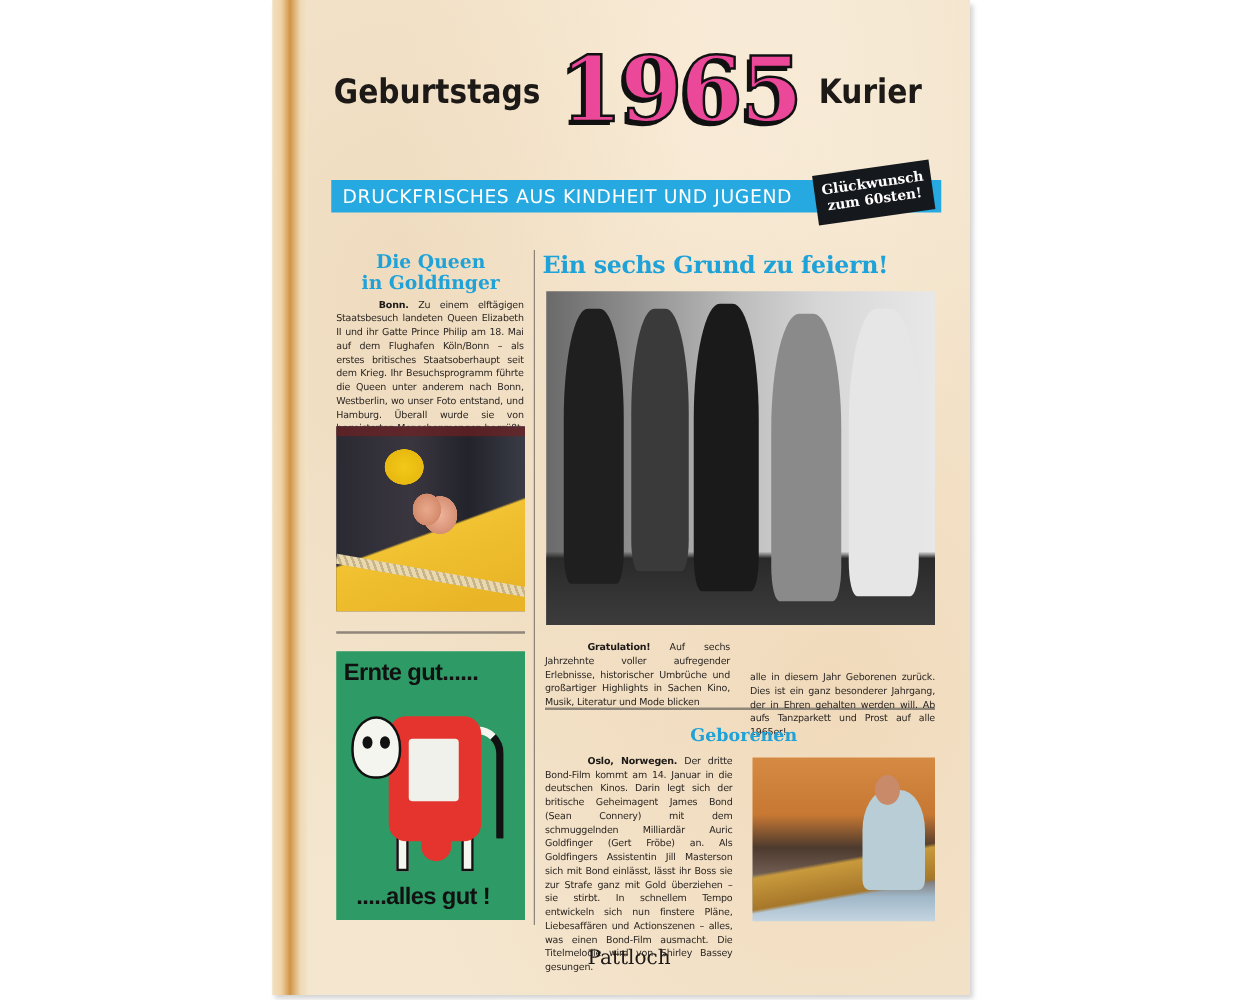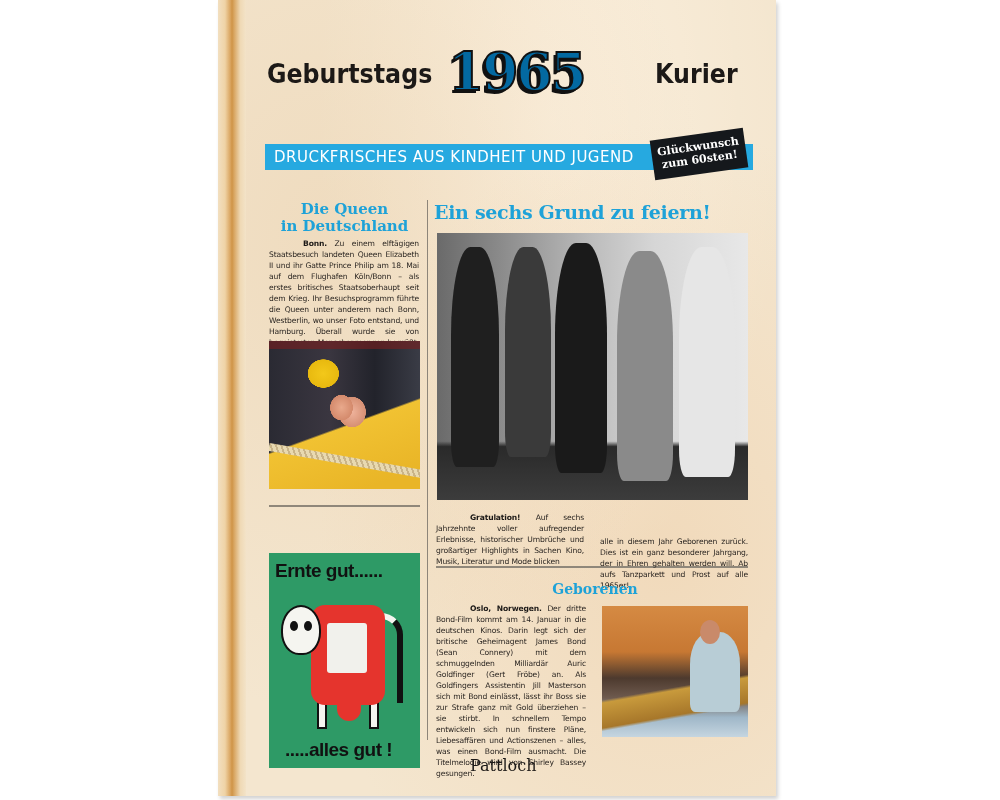--- a/index.html
+++ b/index.html
@@ -22,21 +22,21 @@
 
   .mast-left, .mast-right {
     position: absolute; top: 58px; font-family: "DejaVu Sans", sans-serif;
     font-weight: bold; font-size: 27px; color: #1c1917; letter-spacing: 0px;
     transform: scaleX(0.88); transform-origin: left center;
   }
   .mast-left { left: 267px; }
   .mast-right { left: 655px; }
   .mast-year {
     position: absolute; left: 448px; top: 28px; font-family: "DejaVu Serif", serif;
-    font-weight: bold; font-size: 52px; line-height: 88px; color: #0369a1;
+    font-weight: bold; font-size: 72px; line-height: 88px; color: #ec4899;
     -webkit-text-stroke: 2px #111; text-shadow: -3px 3px 0 #111; letter-spacing: -2px;
   }
 
   .banner {
     position: absolute; left: 265px; top: 144px; width: 488px; height: 26px;
     background: #26a9e0;
   }
   .banner-text {
     position: absolute; left: 274px; top: 148px; font-family: "DejaVu Sans", sans-serif;
     font-size: 15px; color: #ffffff; letter-spacing: 0.5px; white-space: nowrap;
@@ -88,21 +88,21 @@
 
   .p-dance {
     left: 437px; top: 233px; width: 311px; height: 267px;
     background:
       linear-gradient(to bottom, transparent 78%, #2a2a2a 80%, #3c3c3c 100%),
       linear-gradient(to right, #6a6a6a 0%, #8a8a8a 20%, #bdbdbd 50%, #d6d6d6 70%, #e8e8e8 100%);
   }
   .figure { position: absolute; border-radius: 40% 40% 12% 12%; }
 
   .p-poster {
-    left: 269px; top: 521px; width: 151px; height: 215px; background: #2e9a66; margin-top: 32px;
+    left: 269px; top: 521px; width: 151px; height: 215px; background: #2e9a66;
   }
   .poster-top, .poster-bot {
     position: absolute; left: 6px; width: 140px; font-family: "Liberation Sans", sans-serif;
     font-weight: bold; color: #111; font-size: 19px; white-space: nowrap; letter-spacing: -0.5px;
   }
   .poster-top { top: 7px; }
   .poster-bot { top: 186px; left: 16px; }
   .cow-body {
     position: absolute; left: 42px; top: 52px; width: 74px; height: 100px;
     background: #e5342d; border-radius: 14px;
@@ -153,21 +153,21 @@
   <div>Glückwunsch</div>
   <div>zum 60sten!</div>
 </div>
 
 <div class="vline"></div>
 <div class="hline" style="left:269px; top:505px; width:151px;"></div>
 <div class="hline" style="left:436px; top:566px; width:312px;"></div>
 
 <div class="head-blue h-queen">
   <div>Die Queen</div>
-  <div>in Deutschland</div>
+  <div>in Goldfinger</div>
 </div>
 <div class="body-text t-queen"><b>Bonn.</b> <span>Zu einem elftägigen Staatsbesuch landeten Queen Elizabeth II und ihr Gatte Prince Philip am 18. Mai auf dem Flughafen Köln/Bonn – als erstes britisches Staatsoberhaupt seit dem Krieg. Ihr Besuchsprogramm führte die Queen unter anderem nach Bonn, Westberlin, wo unser Foto entstand, und Hamburg. Überall wurde sie von begeisterten Menschenmengen begrüßt.</span></div>
 
 <div class="photo p-queen">
   <div class="redbar"></div>
   <div class="rope"></div>
 </div>
 
 <div class="photo p-poster">
   <div class="poster-top">Ernte gut......</div>

